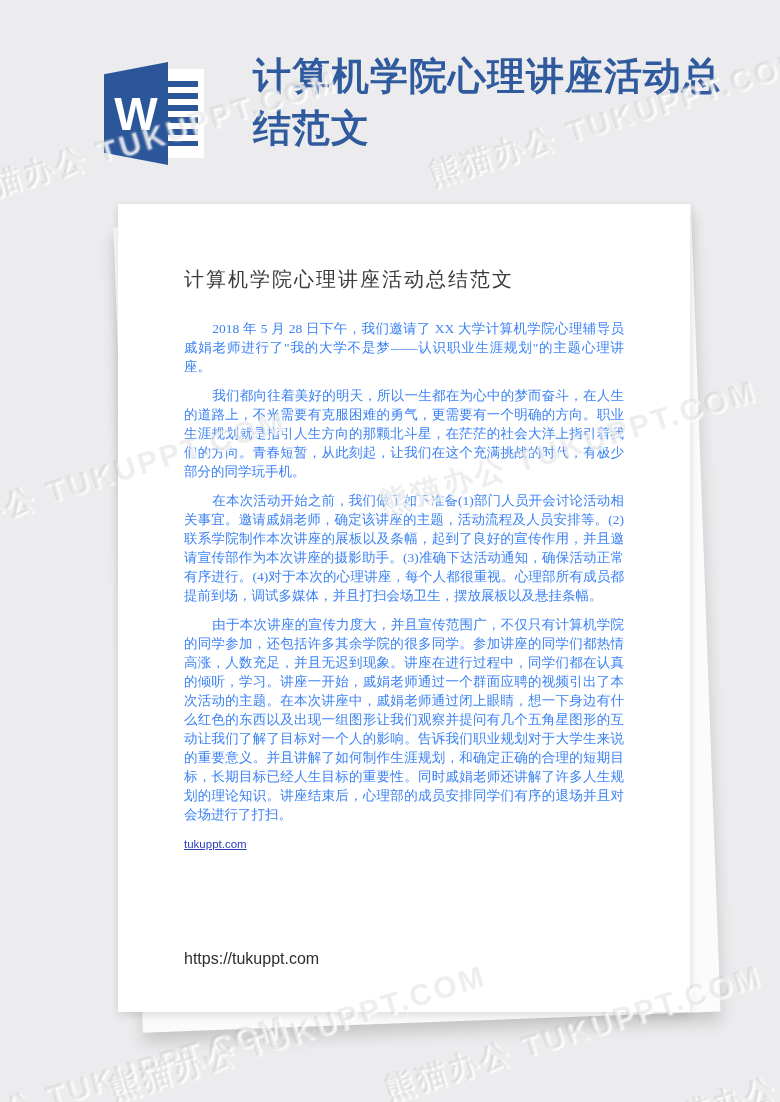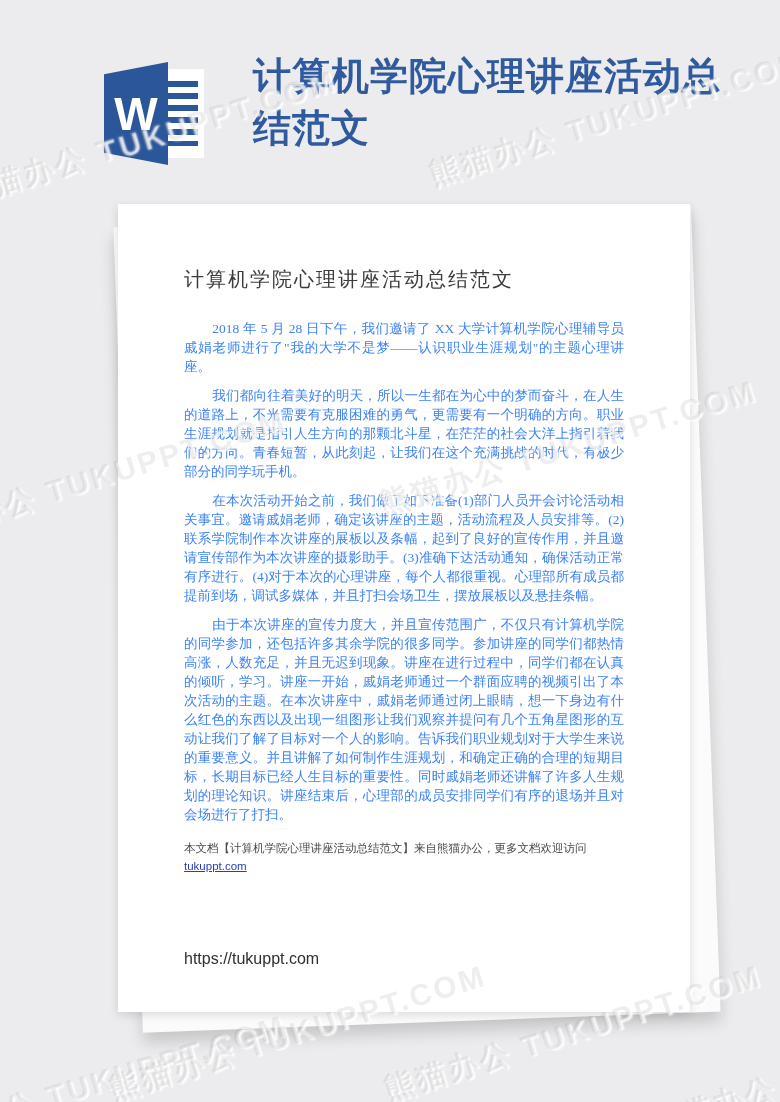--- a/index.html
+++ b/index.html
@@ -128,18 +128,17 @@
 
 <div class="page-main">
   <div class="page-inner">
     <h1 class="doc-title">计算机学院心理讲座活动总结范文</h1>
 
     <p class="para">2018 年 5 月 28 日下午，我们邀请了 XX 大学计算机学院心理辅导员戚娟老师进行了"我的大学不是梦——认识职业生涯规划"的主题心理讲座。</p>
     <p class="para">我们都向往着美好的明天，所以一生都在为心中的梦而奋斗，在人生的道路上，不光需要有克服困难的勇气，更需要有一个明确的方向。职业生涯规划就是指引人生方向的那颗北斗星，在茫茫的社会大洋上指引着我们的方向。青春短暂，从此刻起，让我们在这个充满挑战的时代，有极少部分的同学玩手机。</p>
     <p class="para">在本次活动开始之前，我们做了如下准备(1)部门人员开会讨论活动相关事宜。邀请戚娟老师，确定该讲座的主题，活动流程及人员安排等。(2)联系学院制作本次讲座的展板以及条幅，起到了良好的宣传作用，并且邀请宣传部作为本次讲座的摄影助手。(3)准确下达活动通知，确保活动正常有序进行。(4)对于本次的心理讲座，每个人都很重视。心理部所有成员都提前到场，调试多媒体，并且打扫会场卫生，摆放展板以及悬挂条幅。</p>
     <p class="para">由于本次讲座的宣传力度大，并且宣传范围广，不仅只有计算机学院的同学参加，还包括许多其余学院的很多同学。参加讲座的同学们都热情高涨，人数充足，并且无迟到现象。讲座在进行过程中，同学们都在认真的倾听，学习。讲座一开始，戚娟老师通过一个群面应聘的视频引出了本次活动的主题。在本次讲座中，戚娟老师通过闭上眼睛，想一下身边有什么红色的东西以及出现一组图形让我们观察并提问有几个五角星图形的互动让我们了解了目标对一个人的影响。告诉我们职业规划对于大学生来说的重要意义。并且讲解了如何制作生涯规划，和确定正确的合理的短期目标，长期目标已经人生目标的重要性。同时戚娟老师还讲解了许多人生规划的理论知识。讲座结束后，心理部的成员安排同学们有序的退场并且对会场进行了打扫。</p>
 
-    <div class="footer-note">本文档【计算机学院心理讲座活动总结范文】来自熊猫办公，更多文档欢迎访问</div>
     <a class="footer-link">tukuppt.com</a>
 
     <div class="page-url">https://tukuppt.com</div>
   </div>
 </div>
 
 </body></html>

